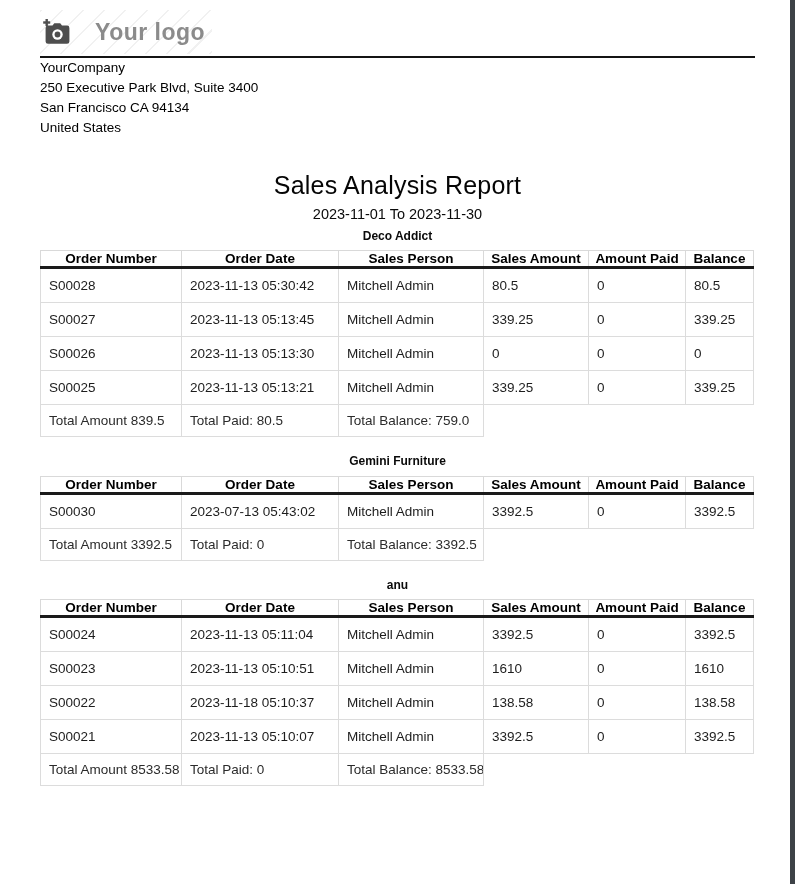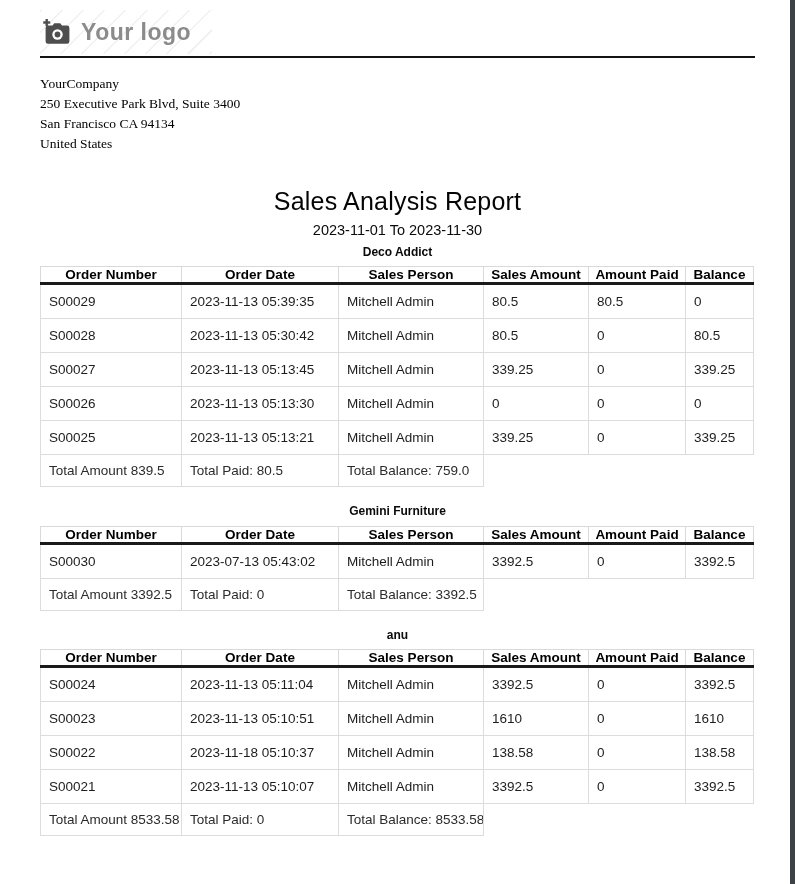--- a/index.html
+++ b/index.html
@@ -9,38 +9,38 @@
     background: #ffffff;
     font-family: "Liberation Sans", sans-serif;
     color: #000;
   }
   .page { padding: 10px 40px 0 40px; }
 
   
   .logo-box {
     display: inline-flex;
     align-items: center;
-    gap: 11px;
+    gap: 25px;
     height: 44px;
     width: 172px;
     padding-left: 3px;
     background: repeating-linear-gradient(135deg,
       rgba(0,0,0,0.055) 0 1.5px, transparent 1.5px 15px);
   }
   .logo-text {
     font-size: 23px;
     font-weight: 700;
     color: #8b8b8b;
     letter-spacing: 0.5px;
     white-space: nowrap;
   }
   .header-line { border-bottom: 2px solid #141414; margin-top: 2px; }
 
   
-  .company { margin-top: 16px; font-size: 13.5px; line-height: 20px; color: #000; font-family: Liberation Serif, serif; }
+  .company { margin-top: 0; font-size: 13.5px; line-height: 20px; color: #000; }
 
   
   .report-title {
     margin-top: 33px;
     text-align: center;
     font-size: 25px;
     font-weight: 400;
     letter-spacing: 0.2px;
     color: #050505;
   }
@@ -147,28 +147,20 @@
               <th>Order Number</th>
               <th>Order Date</th>
               <th>Sales Person</th>
               <th>Sales Amount</th>
               <th>Amount Paid</th>
               <th>Balance</th>
             </tr>
       </thead>
       <tbody>
             <tr>
-              <td>S00029</td>
-              <td>2023-11-13 05:39:35</td>
-              <td>Mitchell Admin</td>
-              <td>80.5</td>
-              <td>80.5</td>
-              <td>0</td>
-            </tr>
-            <tr>
               <td>S00028</td>
               <td>2023-11-13 05:30:42</td>
               <td>Mitchell Admin</td>
               <td>80.5</td>
               <td>0</td>
               <td>80.5</td>
             </tr>
             <tr>
               <td>S00027</td>
               <td>2023-11-13 05:13:45</td>

